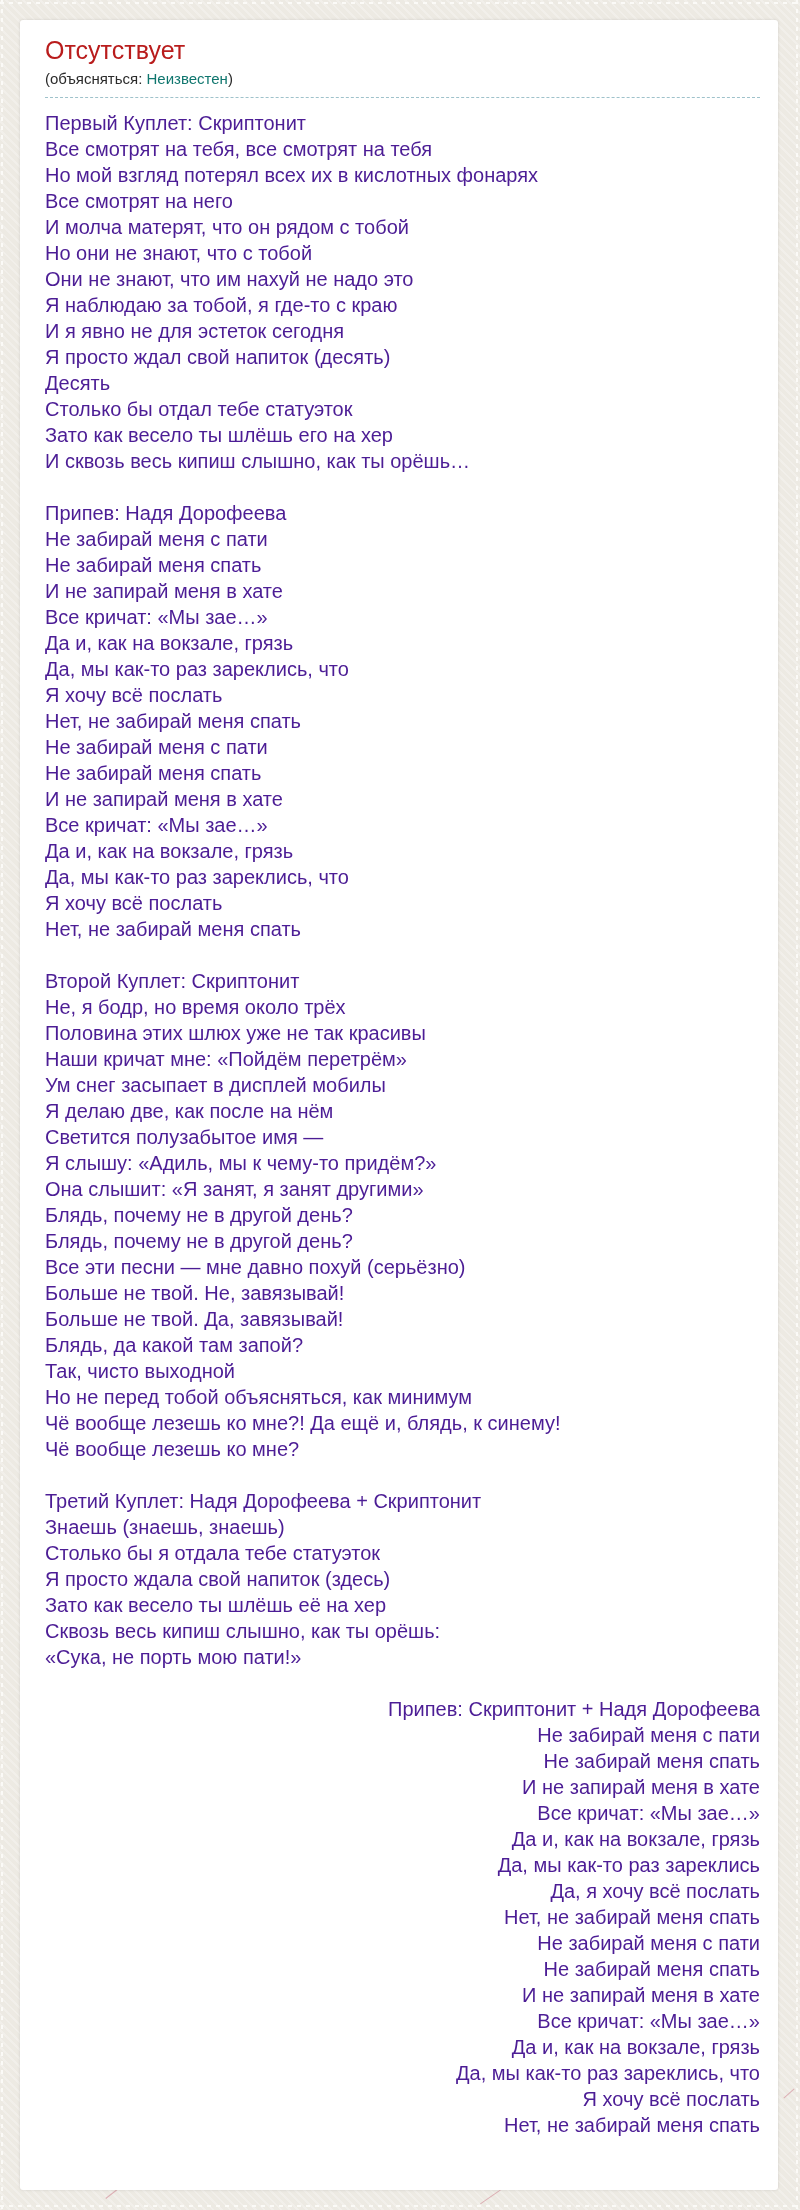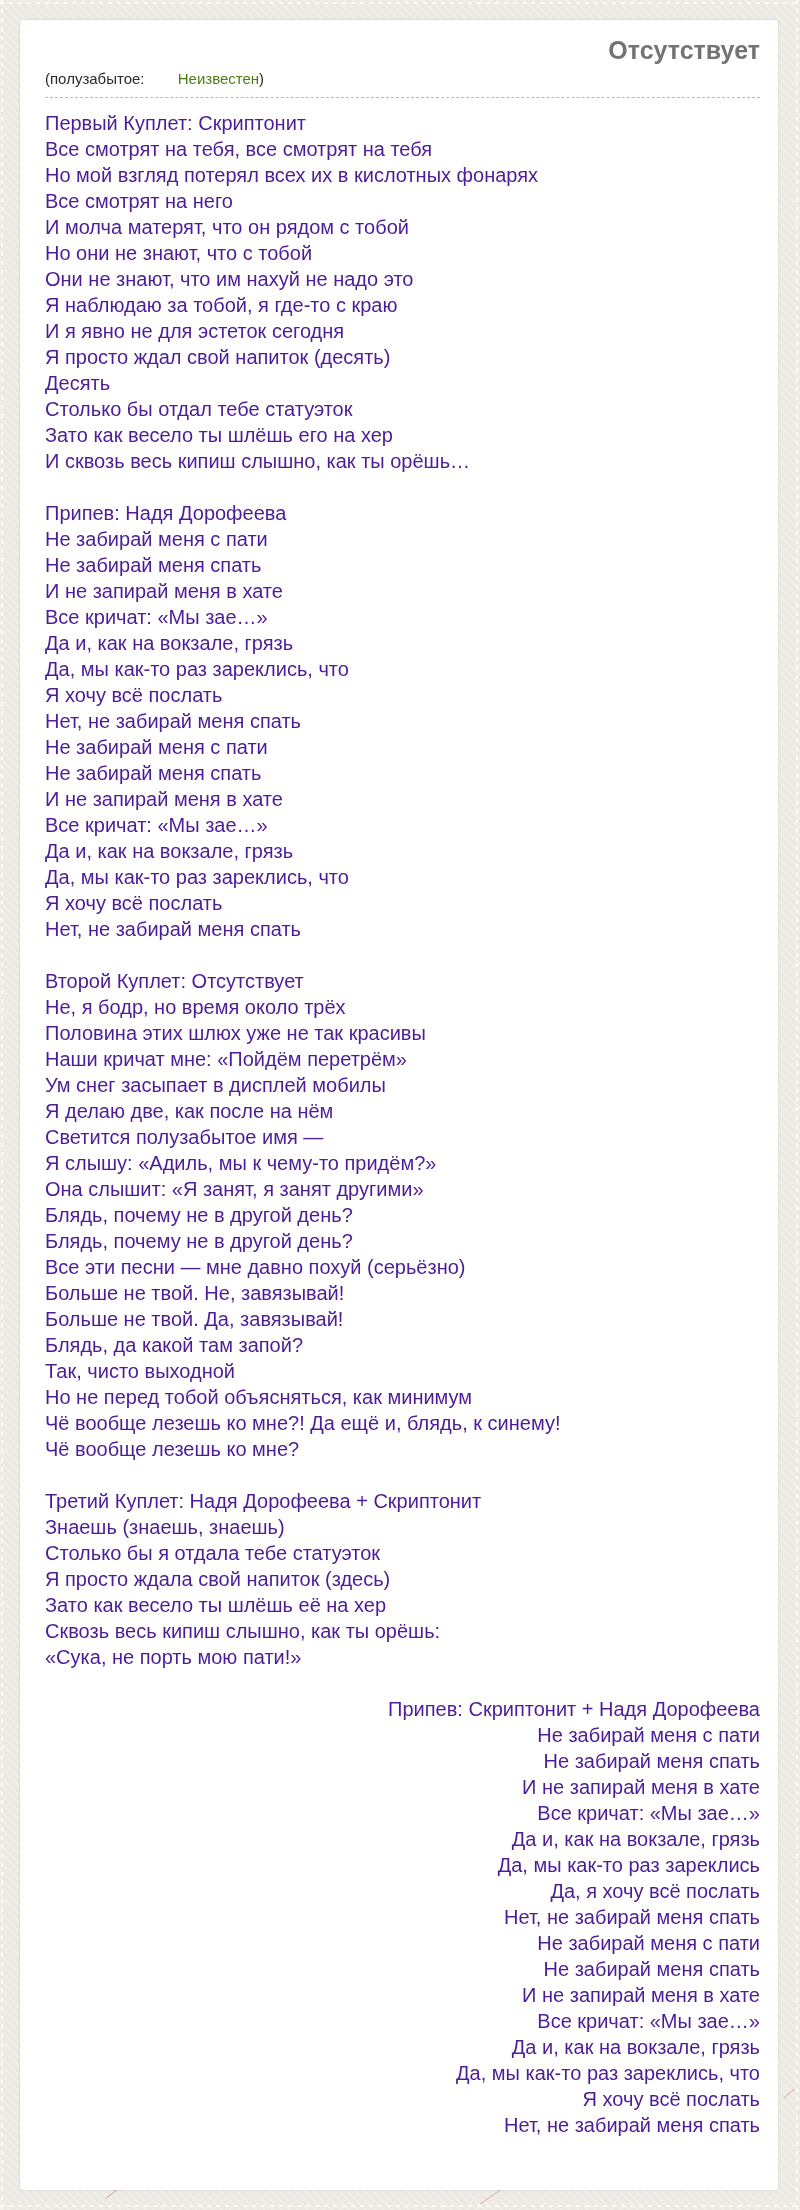--- a/index.html
+++ b/index.html
@@ -53,38 +53,36 @@
     height: 2170px;
     box-sizing: border-box;
     background: #ffffff;
     border-radius: 3px;
     box-shadow: 0 0 3px rgba(0,0,0,0.13);
     padding: 15px 18px 40px 25px;
   }
   .song-title {
     margin: 0;
     font-size: 25px;
-    font-weight: 700;
+    font-weight: 400;
     line-height: 30px;
-    color: #737373;
-    text-align: right;
+    color: #b91c1c;
   }
   .artist-line {
     margin-top: 4px;
     font-size: 15px;
     line-height: 20px;
     color: #2b2b2b;
     padding-bottom: 8px;
     border-bottom: 1px dashed #9fc2cb;
   }
   .artist-link {
-    color: #4d7c0f;
+    color: #0f766e;
     text-decoration: none;
     cursor: pointer;
-    margin-left: 29px;
   }
   .lyrics {
     margin-top: 12px;
     font-size: 20px;
     line-height: 26px;
     color: #4c1d95;
   }
   .stanza { margin: 0 0 26px 0; }
   .stanza:last-child { margin-bottom: 0; text-align: right; }
   .lyrics-line { white-space: nowrap; }
@@ -97,21 +95,21 @@
 <div class="edge-dots-v edge-dots-left"></div>
 <div class="edge-dots-v edge-dots-right"></div>
 
 <div class="scratch scratch-1"></div>
 <div class="scratch scratch-2"></div>
 <div class="scratch scratch-3"></div>
 
 <div class="card">
   <h1 class="song-title">Отсутствует</h1>
   <div class="artist-line">
-    <span>(полузабытое: </span><a class="artist-link">Неизвестен</a><span>)</span>
+    <span>(объясняться: </span><a class="artist-link">Неизвестен</a><span>)</span>
   </div>
   <div class="lyrics">
       <div class="stanza">
         <div class="lyrics-line">Первый Куплет: Скриптонит</div>
         <div class="lyrics-line">Все смотрят на тебя, все смотрят на тебя</div>
         <div class="lyrics-line">Но мой взгляд потерял всех их в кислотных фонарях</div>
         <div class="lyrics-line">Все смотрят на него</div>
         <div class="lyrics-line">И молча матерят, что он рядом с тобой</div>
         <div class="lyrics-line">Но они не знают, что с тобой</div>
         <div class="lyrics-line">Они не знают, что им нахуй не надо это</div>
@@ -136,21 +134,21 @@
         <div class="lyrics-line">Не забирай меня с пати</div>
         <div class="lyrics-line">Не забирай меня спать</div>
         <div class="lyrics-line">И не запирай меня в хате</div>
         <div class="lyrics-line">Все кричат: «Мы зае…»</div>
         <div class="lyrics-line">Да и, как на вокзале, грязь</div>
         <div class="lyrics-line">Да, мы как-то раз зареклись, что</div>
         <div class="lyrics-line">Я хочу всё послать</div>
         <div class="lyrics-line">Нет, не забирай меня спать</div>
       </div>
       <div class="stanza">
-        <div class="lyrics-line">Второй Куплет: Отсутствует</div>
+        <div class="lyrics-line">Второй Куплет: Скриптонит</div>
         <div class="lyrics-line">Не, я бодр, но время около трёх</div>
         <div class="lyrics-line">Половина этих шлюх уже не так красивы</div>
         <div class="lyrics-line">Наши кричат мне: «Пойдём перетрём»</div>
         <div class="lyrics-line">Ум снег засыпает в дисплей мобилы</div>
         <div class="lyrics-line">Я делаю две, как после на нём</div>
         <div class="lyrics-line">Светится полузабытое имя —</div>
         <div class="lyrics-line">Я слышу: «Адиль, мы к чему-то придём?»</div>
         <div class="lyrics-line">Она слышит: «Я занят, я занят другими»</div>
         <div class="lyrics-line">Блядь, почему не в другой день?</div>
         <div class="lyrics-line">Блядь, почему не в другой день?</div>

